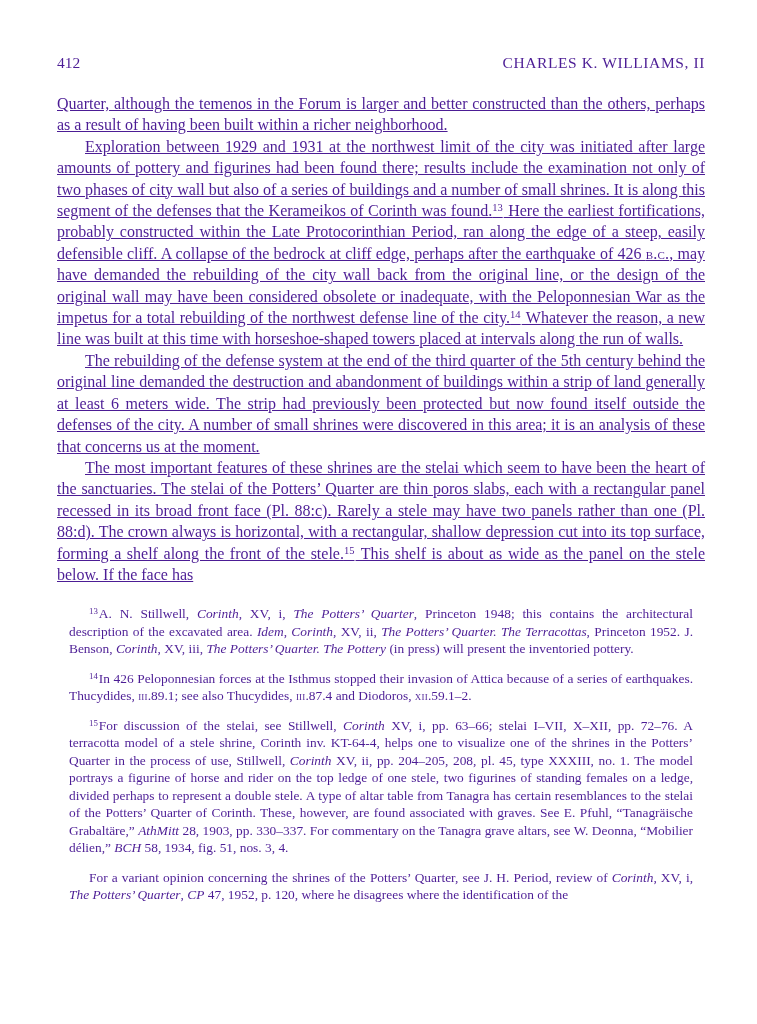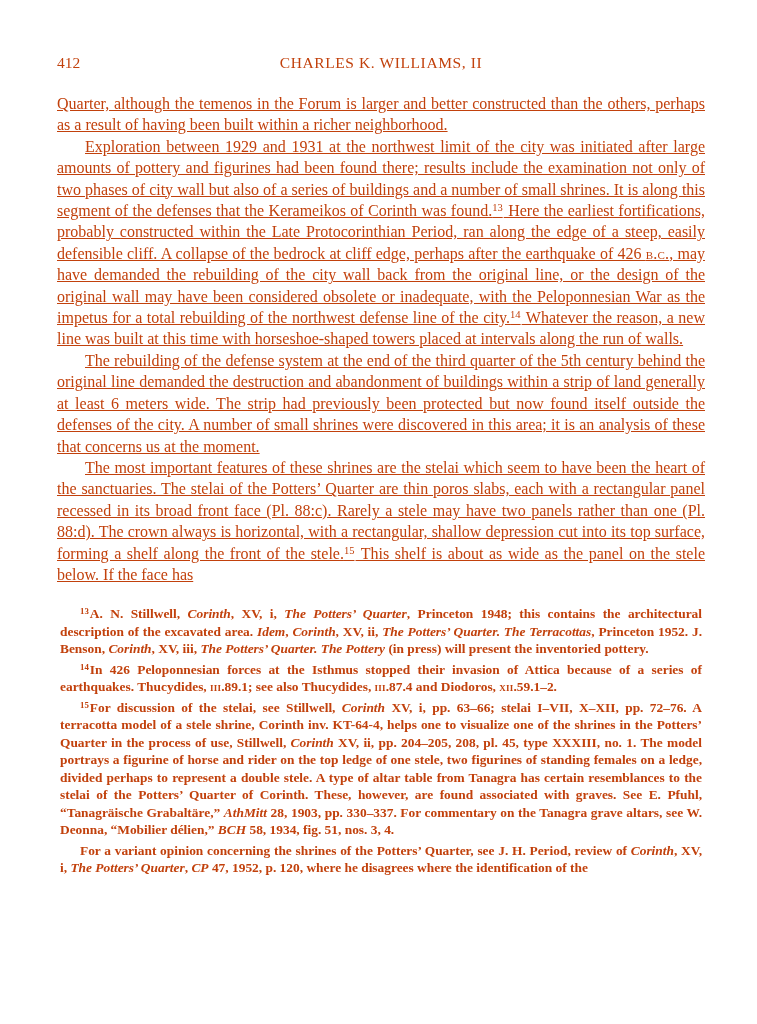--- a/index.html
+++ b/index.html
@@ -5,21 +5,21 @@
   html, body {
     margin: 0;
     padding: 0;
     background: #ffffff;
   }
   .page {
     position: relative;
     width: 757px;
     height: 1024px;
     background: #ffffff;
-    color: #c2410c;
+    color: #4c1d95;
     font-family: "Liberation Serif", "DejaVu Serif", serif;
     overflow: hidden;
   }
   .column {
     position: absolute;
     left: 57px;
     top: 54px;
     width: 648px;
   }
   .running-head {
@@ -27,21 +27,21 @@
     height: 18px;
     font-size: 15.5px;
     line-height: 18px;
   }
   .running-head .pagenum {
     position: absolute;
     left: 0;
     top: 0;
   }
   .running-head .title {
-    text-align: center;
+    text-align: right;
     letter-spacing: 0.6px;
   }
   .body-text {
     margin-top: 21px;
     font-size: 16px;
     line-height: 21.4px;
     text-align: justify;
   }
   .body-text p {
     margin: 0;
@@ -50,22 +50,21 @@
   .body-text p.indent {
     text-indent: 28px;
   }
   .footnotes {
     margin-top: 20px;
     font-size: 13.4px;
     line-height: 17.5px;
     text-align: justify;
   }
   .footnotes p {
-    margin: 3px;
-    font-weight: bold;
+    margin: 12px;
   }
   .footnotes p.indent {
     text-indent: 20px;
   }
   sup {
     font-size: 66%;
     vertical-align: baseline;
     position: relative;
     top: -0.45em;
     line-height: 0;

